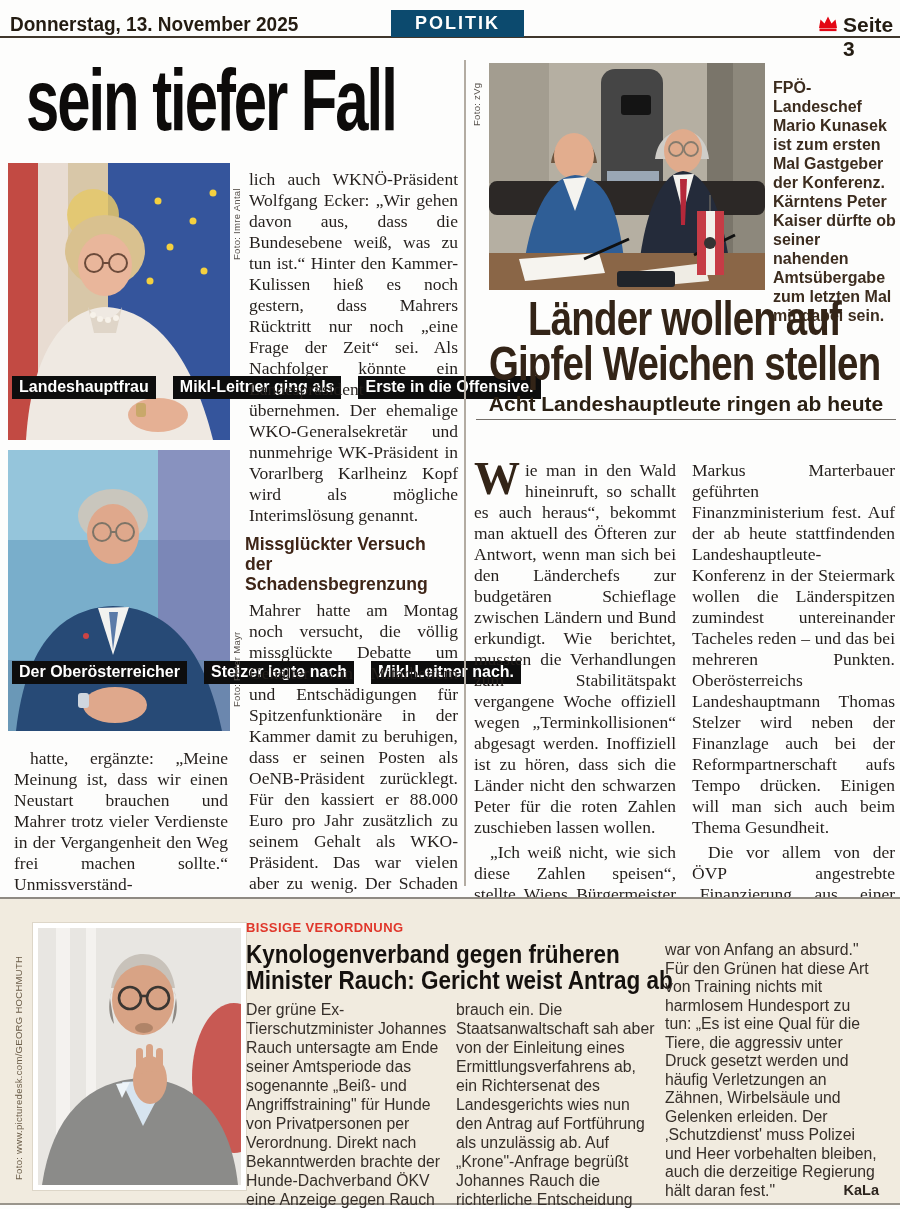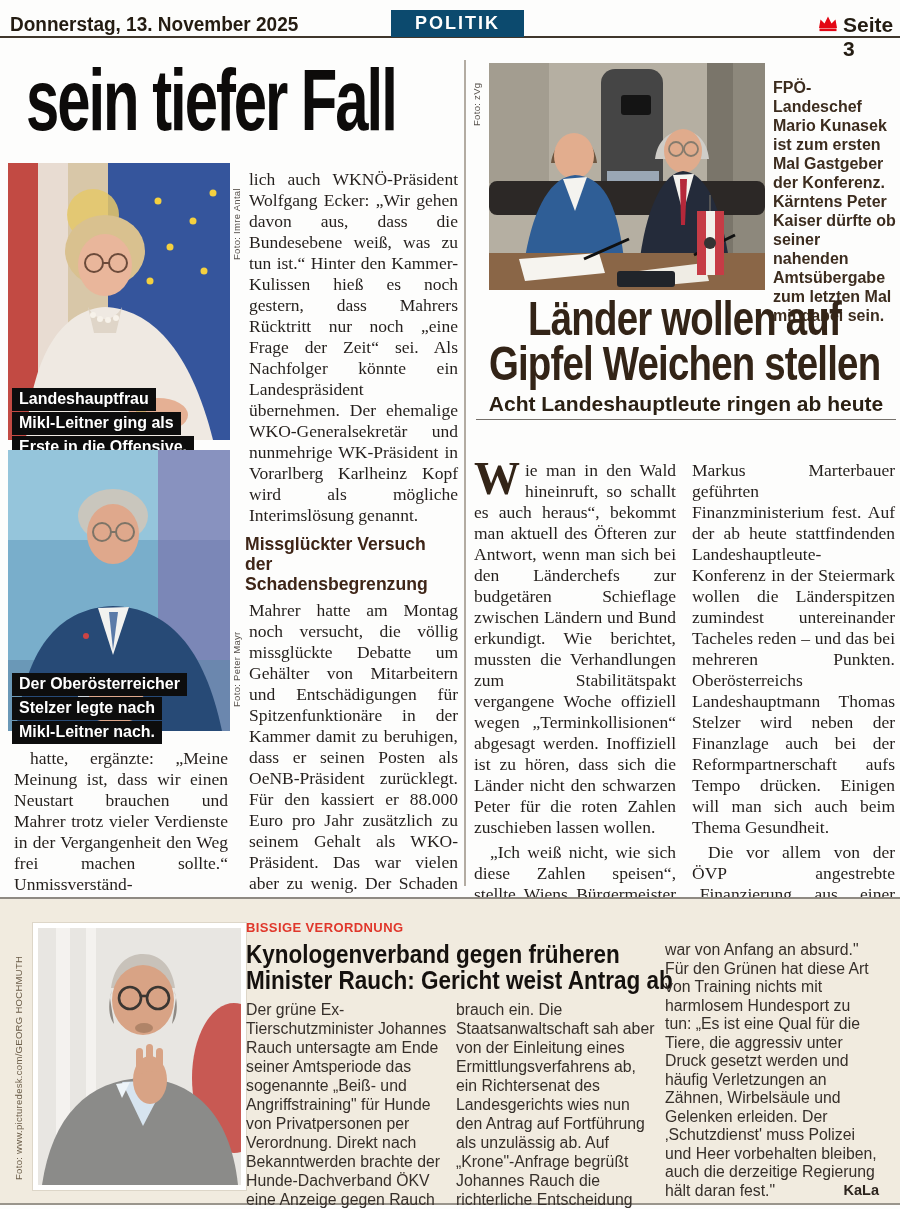--- a/index.html
+++ b/index.html
@@ -17,21 +17,21 @@
 
   
   .h1-main{left:26px;top:52px;font-size:88px;font-weight:900;letter-spacing:-3px;line-height:96px;
            color:#0d0b0a;transform:scaleX(.68);transform-origin:left top;white-space:nowrap;}
 
   
   .photo{display:block;}
   .photo-frame{border:5px solid #fff;box-shadow:0 0 0 1px #ddd6c8;}
 
   
-  .cap-overlay{display:flex;flex-direction:column;align-items:flex-start;gap:1px;margin-top:12px;}
+  .cap-overlay{display:flex;flex-direction:row;align-items:flex-start;gap:17px;}
   .cap-overlay span{background:#0d0d0d;color:#fff;font-size:16px;font-weight:700;padding:1px 7px 3px 7px;line-height:19px;}
 
   
   .credit{writing-mode:vertical-rl;transform:rotate(180deg);font-size:9.5px;color:#56504a;letter-spacing:.3px;}
 
   
   .serif-col{font-family:"Liberation Serif",serif;font-size:17.5px;line-height:21px;color:#241f1c;
              text-align:justify;hyphens:auto;}
   .serif-col p{margin:4px;}
   .indent{text-indent:16px;}

